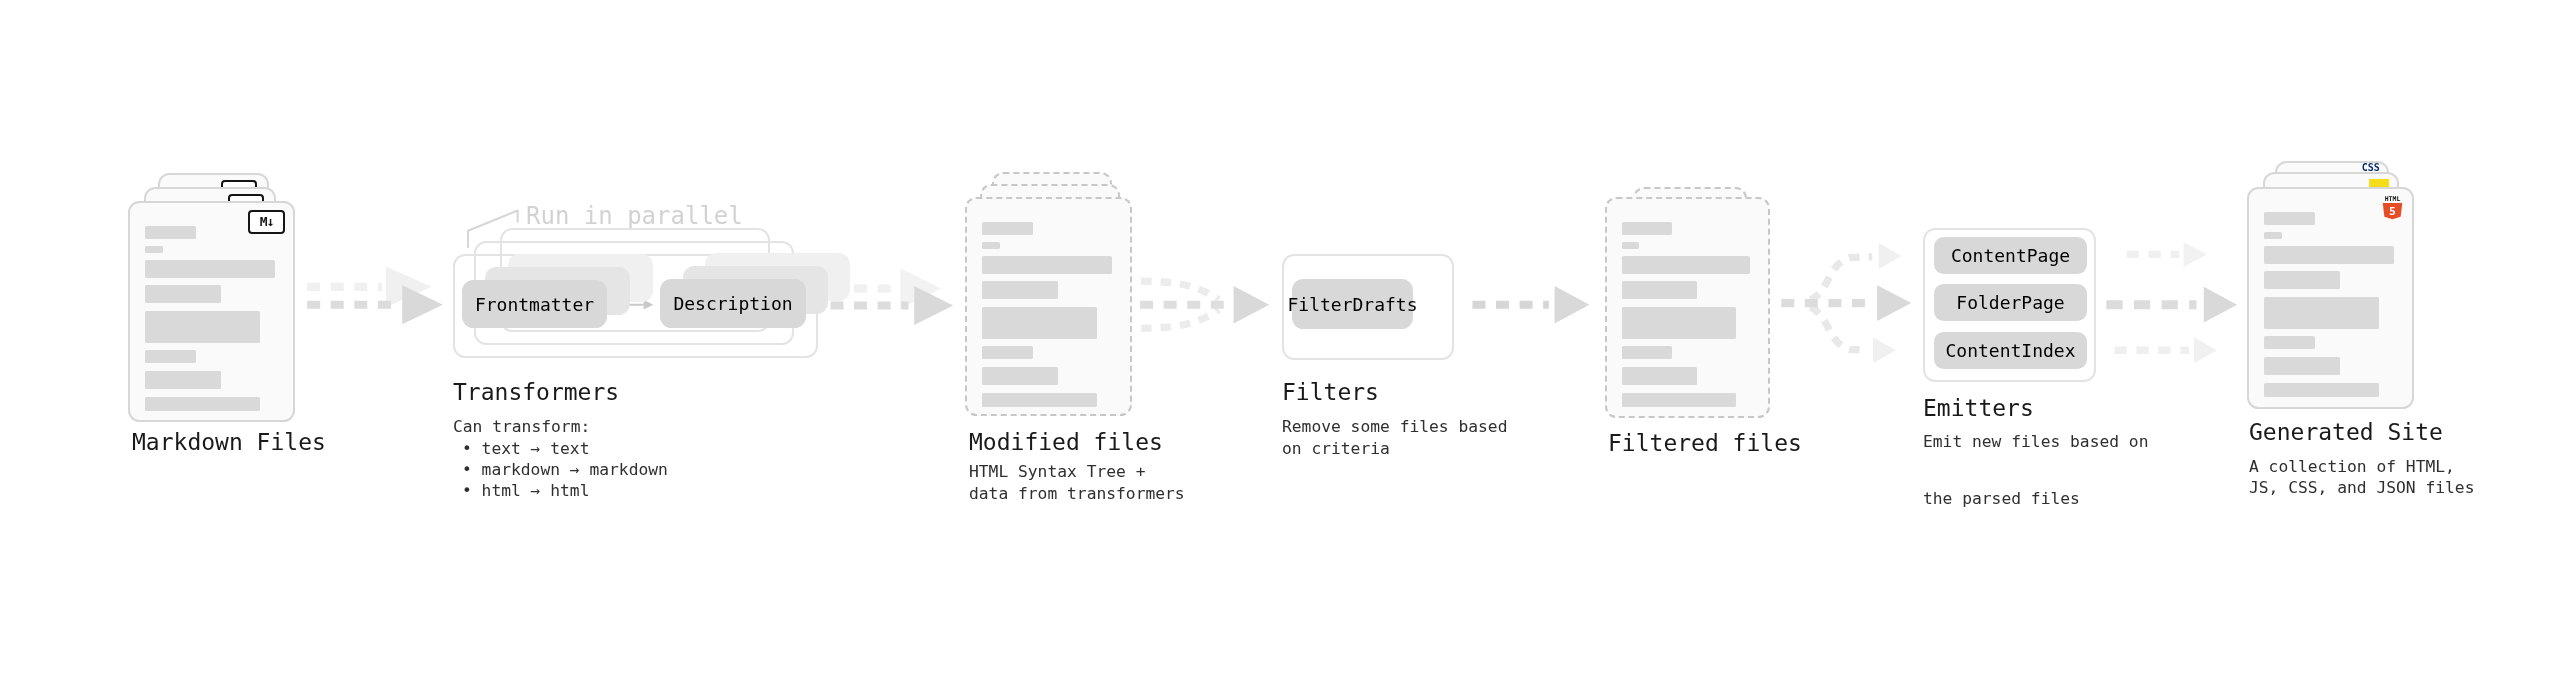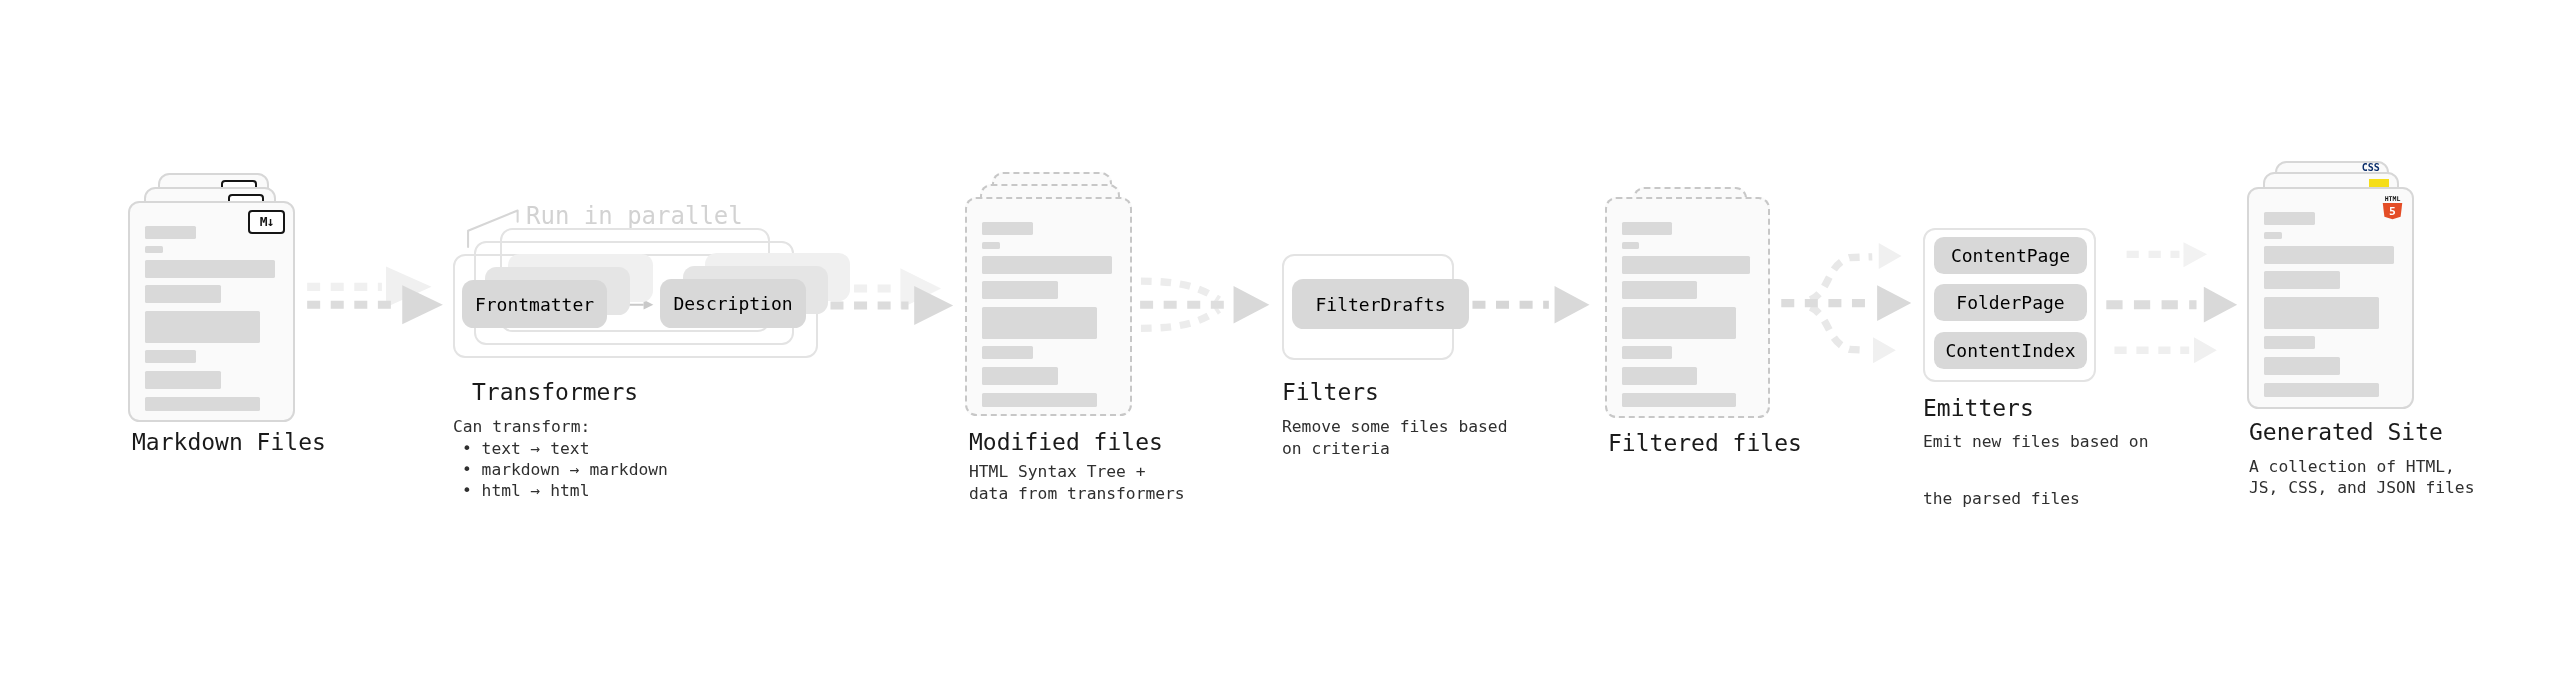--- a/index.html
+++ b/index.html
@@ -139,21 +139,21 @@
     <div class="frame" style="left:453px;top:254px;width:365px;height:104px;"></div>
 
     <div class="pill ghost2" style="left:508px;top:254px;width:145px;height:48px;"></div>
     <div class="pill ghost1" style="left:485px;top:267px;width:145px;height:48px;"></div>
     <div class="pill front" style="left:462px;top:280px;width:145px;height:48px;">Frontmatter</div>
 
     <div class="pill ghost2" style="left:705px;top:253px;width:145px;height:48px;"></div>
     <div class="pill ghost1" style="left:683px;top:266px;width:145px;height:48px;"></div>
     <div class="pill front" style="left:660px;top:279px;width:146px;height:49px;">Description</div>
 
-    <div class="stage-title" style="left:472px;top:379px;">Transformers</div>
+    <div class="stage-title" style="left:453px;top:379px;">Transformers</div>
     <div class="desc" style="left:453px;top:417px;">Can transform:</div>
     <div class="desc" style="left:462px;top:439px;">• text → text</div>
     <div class="desc" style="left:462px;top:460px;">• markdown → markdown</div>
     <div class="desc" style="left:462px;top:481px;">• html → html</div>
   </div>
 
   <div>
     <div class="file-card dashed" style="left:992px;top:172px;width:120px;height:219px;"></div>
     <div class="file-card dashed" style="left:980px;top:184px;width:140px;height:219px;"></div>
     <div class="file-card dashed" style="left:965px;top:197px;width:167px;height:219px;">
@@ -168,21 +168,21 @@
           <div class="bar"></div>
       </div>
     </div>
     <div class="stage-title" style="left:969px;top:429px;">Modified files</div>
     <div class="desc" style="left:969px;top:462px;">HTML Syntax Tree +</div>
     <div class="desc" style="left:969px;top:484px;">data from transformers</div>
   </div>
 
   <div>
     <div class="frame" style="left:1282px;top:254px;width:172px;height:106px;"></div>
-    <div class="pill front" style="left:1292px;top:279px;width:177px;height:50px;">FilterDrafts</div>
+    <div class="pill front" style="left:1292px;top:279px;width:121px;height:50px;">FilterDrafts</div>
     <div class="stage-title" style="left:1282px;top:379px;">Filters</div>
     <div class="desc" style="left:1282px;top:417px;">Remove some files based</div>
     <div class="desc" style="left:1282px;top:439px;">on criteria</div>
   </div>
 
   <div>
     <div class="file-card dashed" style="left:1633px;top:187px;width:114px;height:221px;"></div>
     <div class="file-card dashed" style="left:1605px;top:197px;width:165px;height:221px;">
       <div class="bars">
         <div class="bar"></div>

